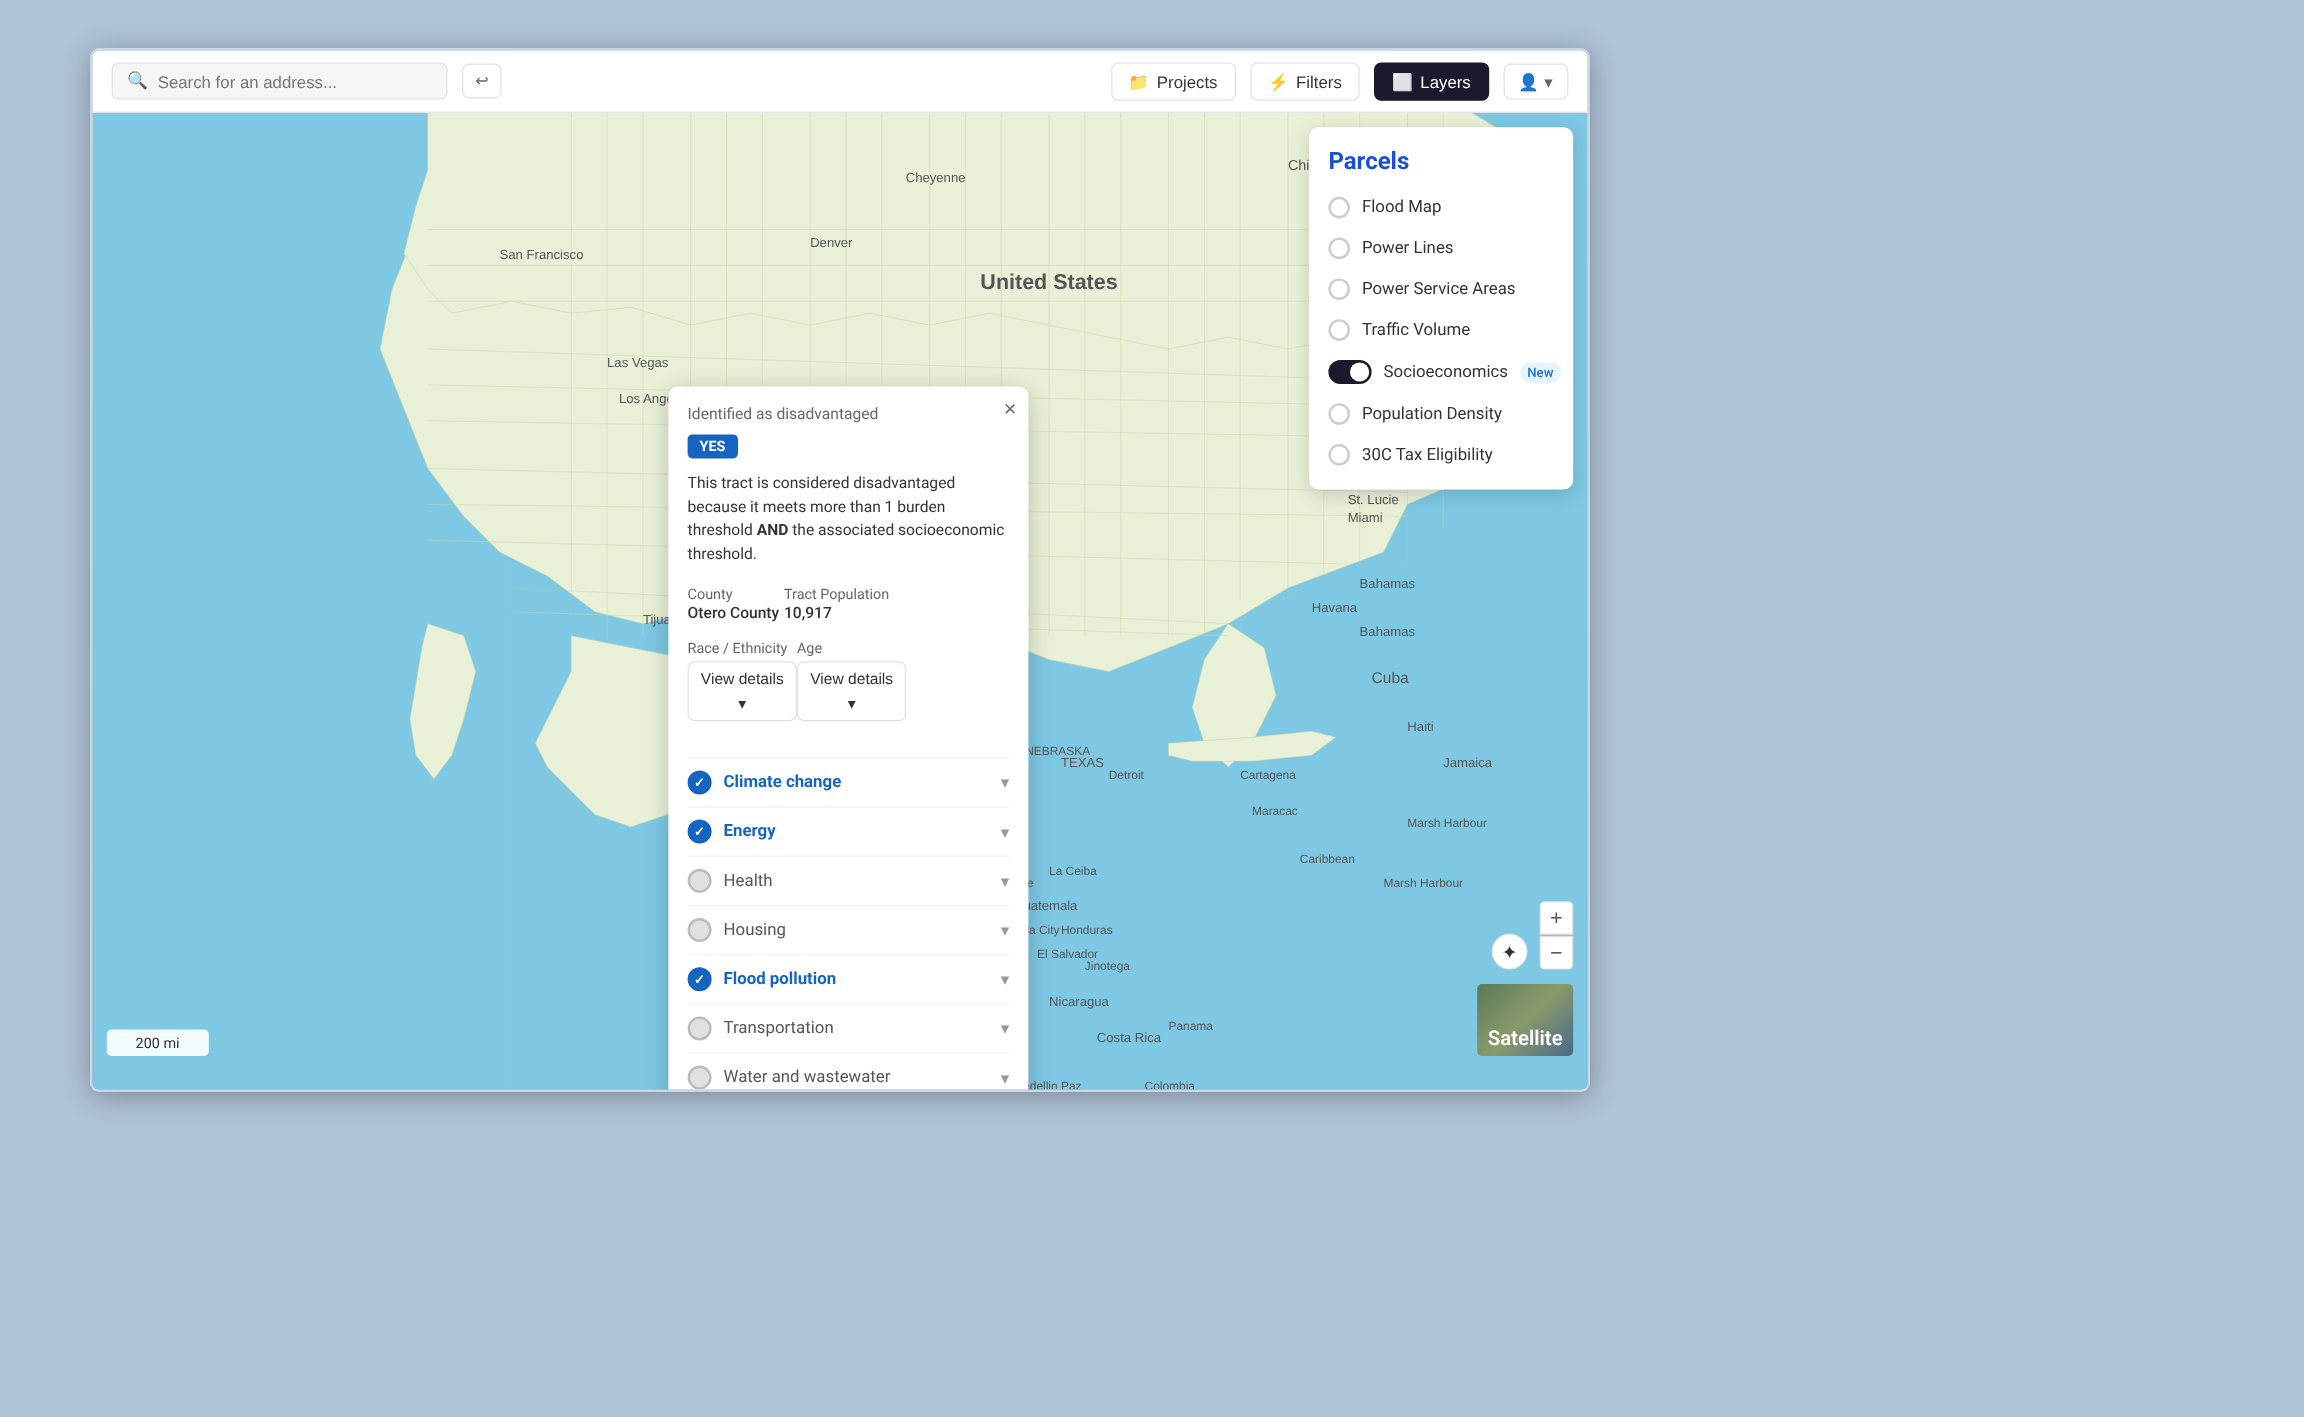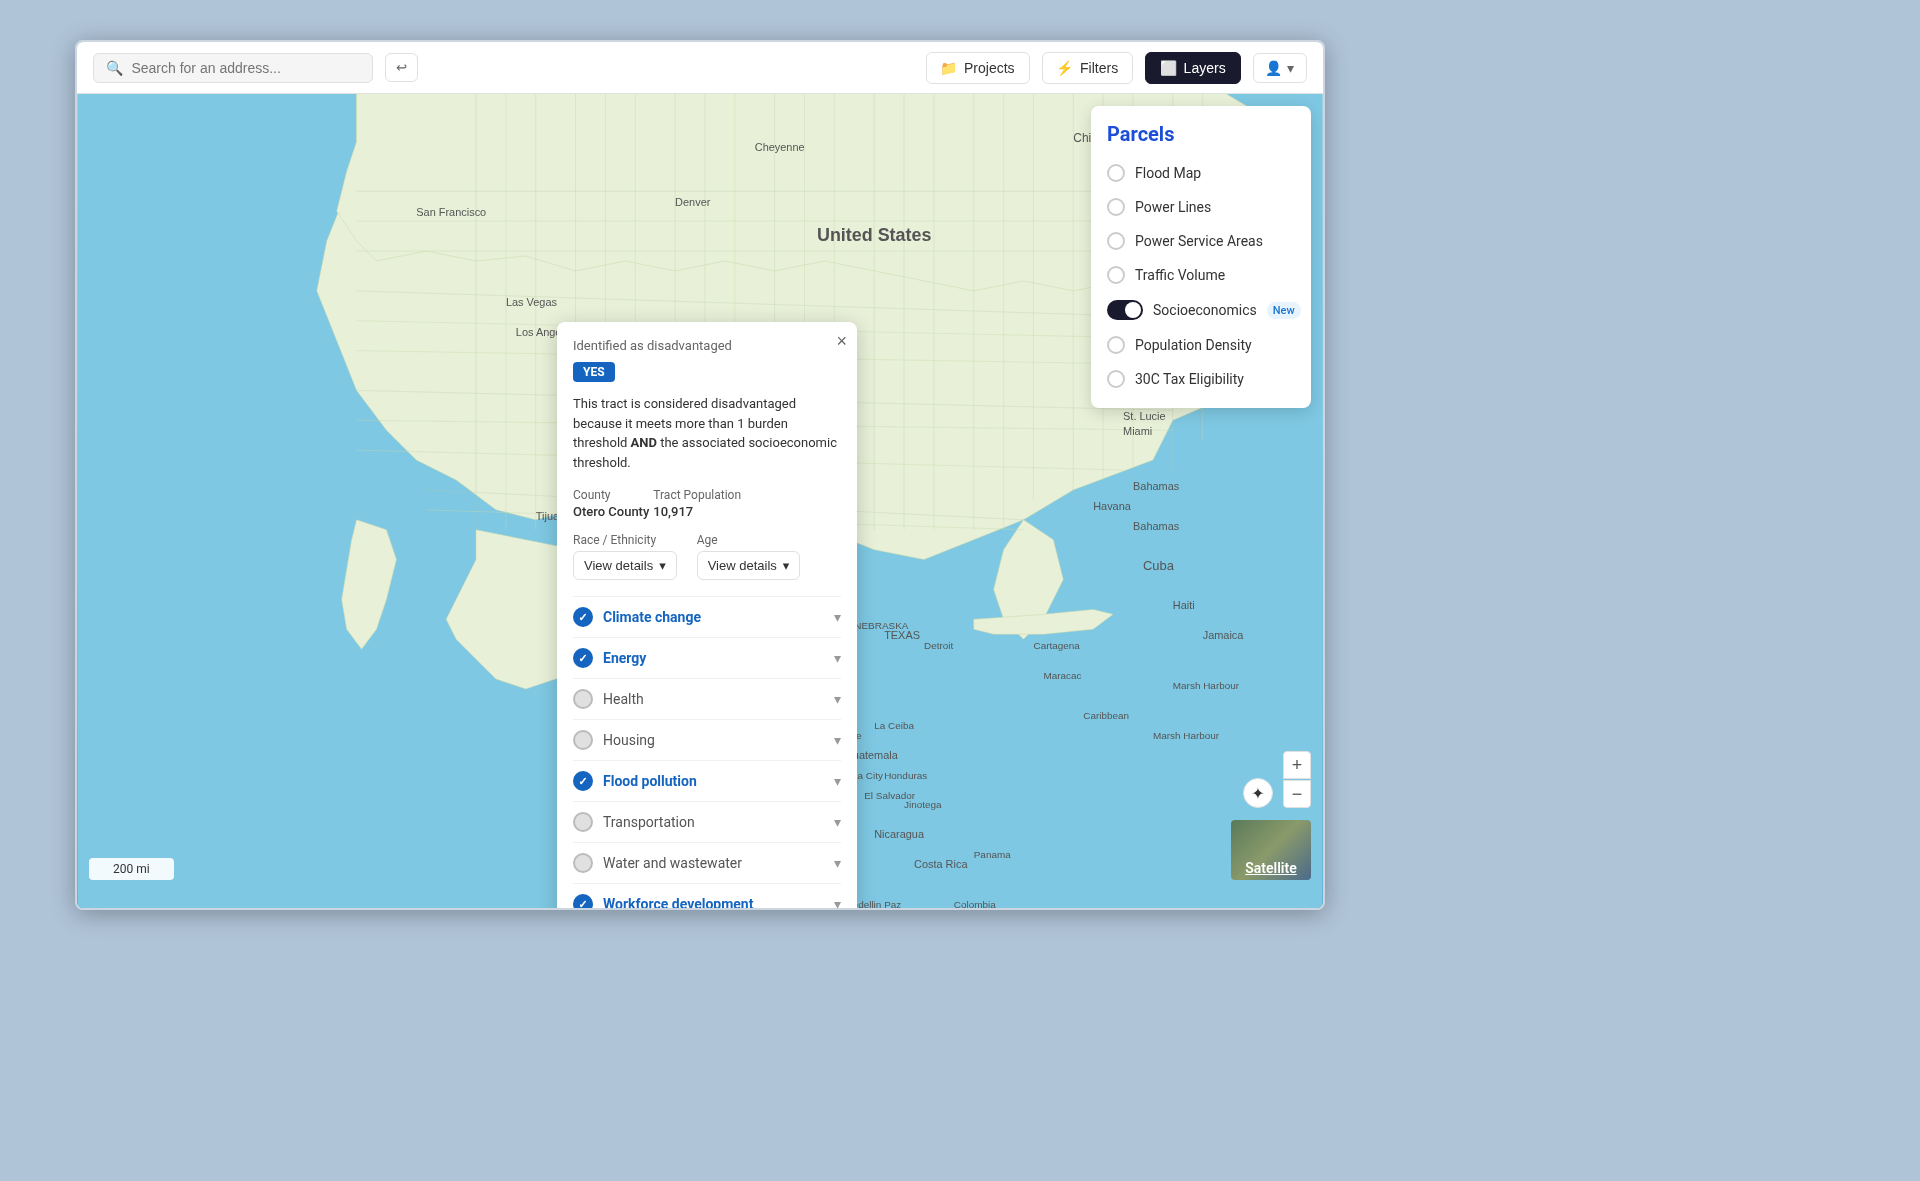--- a/index.html
+++ b/index.html
@@ -263,22 +263,22 @@
     }
 
     .meta-value {
       font-size: 13px;
       color: #333;
       font-weight: 500;
     }
 
     .popup-selects {
       display: flex;
-      gap: 20px;
-      margin-bottom: 16px;
+      gap: 0;
+      margin-bottom: 30px;
     }
 
     .select-group {}
 
     .select-label {
       font-size: 12px;
       color: #666;
       margin-bottom: 4px;
     }
 
@@ -286,20 +286,21 @@
       display: flex;
       align-items: center;
       gap: 6px;
       border: 1px solid #e0e0e0;
       border-radius: 6px;
       padding: 6px 10px;
       background: white;
       cursor: pointer;
       font-size: 13px;
       color: #333;
+      flex-direction: column;
     }
 
     
     .category-item {
       display: flex;
       align-items: center;
       padding: 10px 0;
       border-top: 1px solid #f0f0f0;
       cursor: pointer;
     }
@@ -369,23 +370,22 @@
       border-radius: 4px;
       z-index: 100;
       display: flex;
       align-items: flex-end;
       justify-content: center;
       padding-bottom: 4px;
     }
 
     .satellite-label {
       color: white;
-      font-size: 14px;
+      font-size: 17px;
       font-weight: 600;
-      text-decoration: underline;
     }
 
     
     .zoom-controls {
       position: absolute;
       bottom: 100px;
       right: 12px;
       z-index: 100;
       display: flex;
       flex-direction: column;

